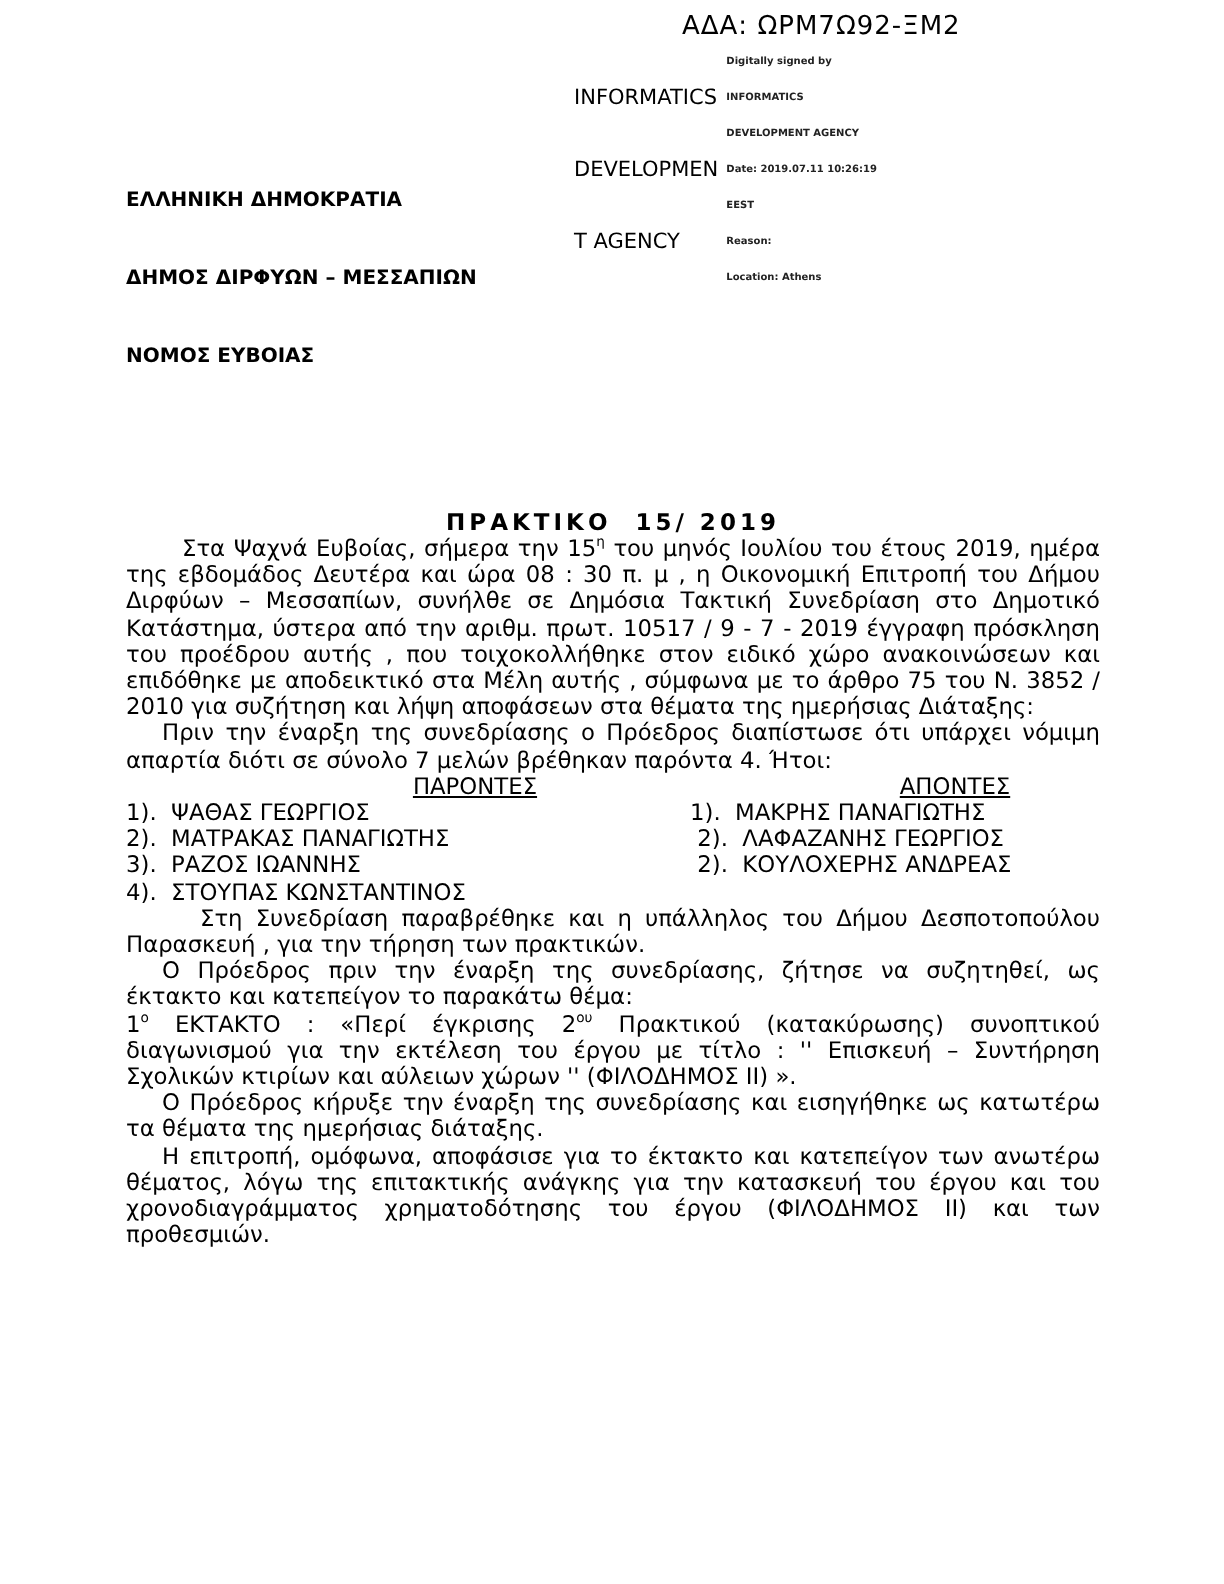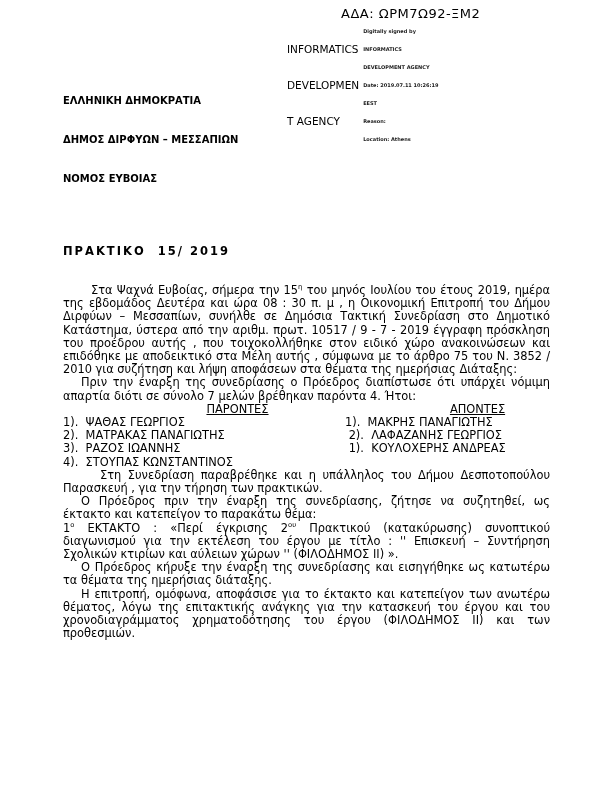--- a/index.html
+++ b/index.html
@@ -45,27 +45,28 @@
     white-space: pre;
   }
   .letterhead {
     padding-top: 68px;
     font-weight: bold;
     font-size: 10px;
     line-height: 13px;
     white-space: pre;
   }
   .doc-title {
-    margin-top: 33px;
+    margin-top: 43px;
+    text-align: center;
     font-weight: bold;
     font-size: 11.5px;
     letter-spacing: 2px;
     white-space: pre;
   }
-  .body { margin-top: 26px; font-size: 11.4px; line-height: 13.2px; }
+  .body { font-size: 11.4px; line-height: 13.2px; }
   .p { margin: 0; text-align: justify; }
   .indent-lg { text-indent: 28px; }
   .indent-md { text-indent: 18px; }
   .indent-xl { text-indent: 37px; }
   .bold { font-weight: normal; }
   sup { font-size: 0.6em; vertical-align: super; line-height: 0; }
   .attendance {
     display: grid;
     grid-template-columns: 282px 1fr;
   }
@@ -118,21 +119,21 @@
         <div class="att-header present"><span class="u">ΠΑΡΟΝΤΕΣ</span></div>
         <div class="att-item">1).  ΨΑΘΑΣ ΓΕΩΡΓΙΟΣ</div>
         <div class="att-item">2).  ΜΑΤΡΑΚΑΣ ΠΑΝΑΓΙΩΤΗΣ</div>
         <div class="att-item">3).  ΡΑΖΟΣ ΙΩΑΝΝΗΣ</div>
         <div class="att-item">4).  ΣΤΟΥΠΑΣ ΚΩΝΣΤΑΝΤΙΝΟΣ</div>
       </div>
       <div class="att-col">
         <div class="att-header absent"><span class="u">ΑΠΟΝΤΕΣ</span></div>
         <div class="att-item">1).  ΜΑΚΡΗΣ ΠΑΝΑΓΙΩΤΗΣ</div>
         <div class="att-item"> 2).  ΛΑΦΑΖΑΝΗΣ ΓΕΩΡΓΙΟΣ</div>
-        <div class="att-item"> 1).  ΚΟΥΛΟΧΕΡΗΣ ΑΝΔΡΕΑΣ</div>
+        <div class="att-item"> 2).  ΚΟΥΛΟΧΕΡΗΣ ΑΝΔΡΕΑΣ</div>
       </div>
     </div>
 
     <p class="p indent-xl">Στη Συνεδρίαση παραβρέθηκε και η υπάλληλος του Δήμου Δεσποτοπούλου Παρασκευή , για την τήρηση των πρακτικών.</p>
 
     <p class="p indent-md">Ο Πρόεδρος πριν την έναρξη της συνεδρίασης, ζήτησε να συζητηθεί, ως έκτακτο και κατεπείγον το παρακάτω θέμα:</p>
 
     <p class="p bold"><span>1</span><sup>ο</sup><span> ΕΚΤΑΚΤΟ : «Περί έγκρισης 2</span><sup>ου</sup><span> Πρακτικού (κατακύρωσης) συνοπτικού διαγωνισμού για την εκτέλεση του έργου με τίτλο : '' Επισκευή – Συντήρηση Σχολικών κτιρίων και αύλειων χώρων ''  (ΦΙΛΟΔΗΜΟΣ ΙΙ) ».</span></p>
 
     <p class="p indent-md">Ο Πρόεδρος κήρυξε την έναρξη της συνεδρίασης και εισηγήθηκε ως κατωτέρω τα θέματα της ημερήσιας διάταξης.</p>

